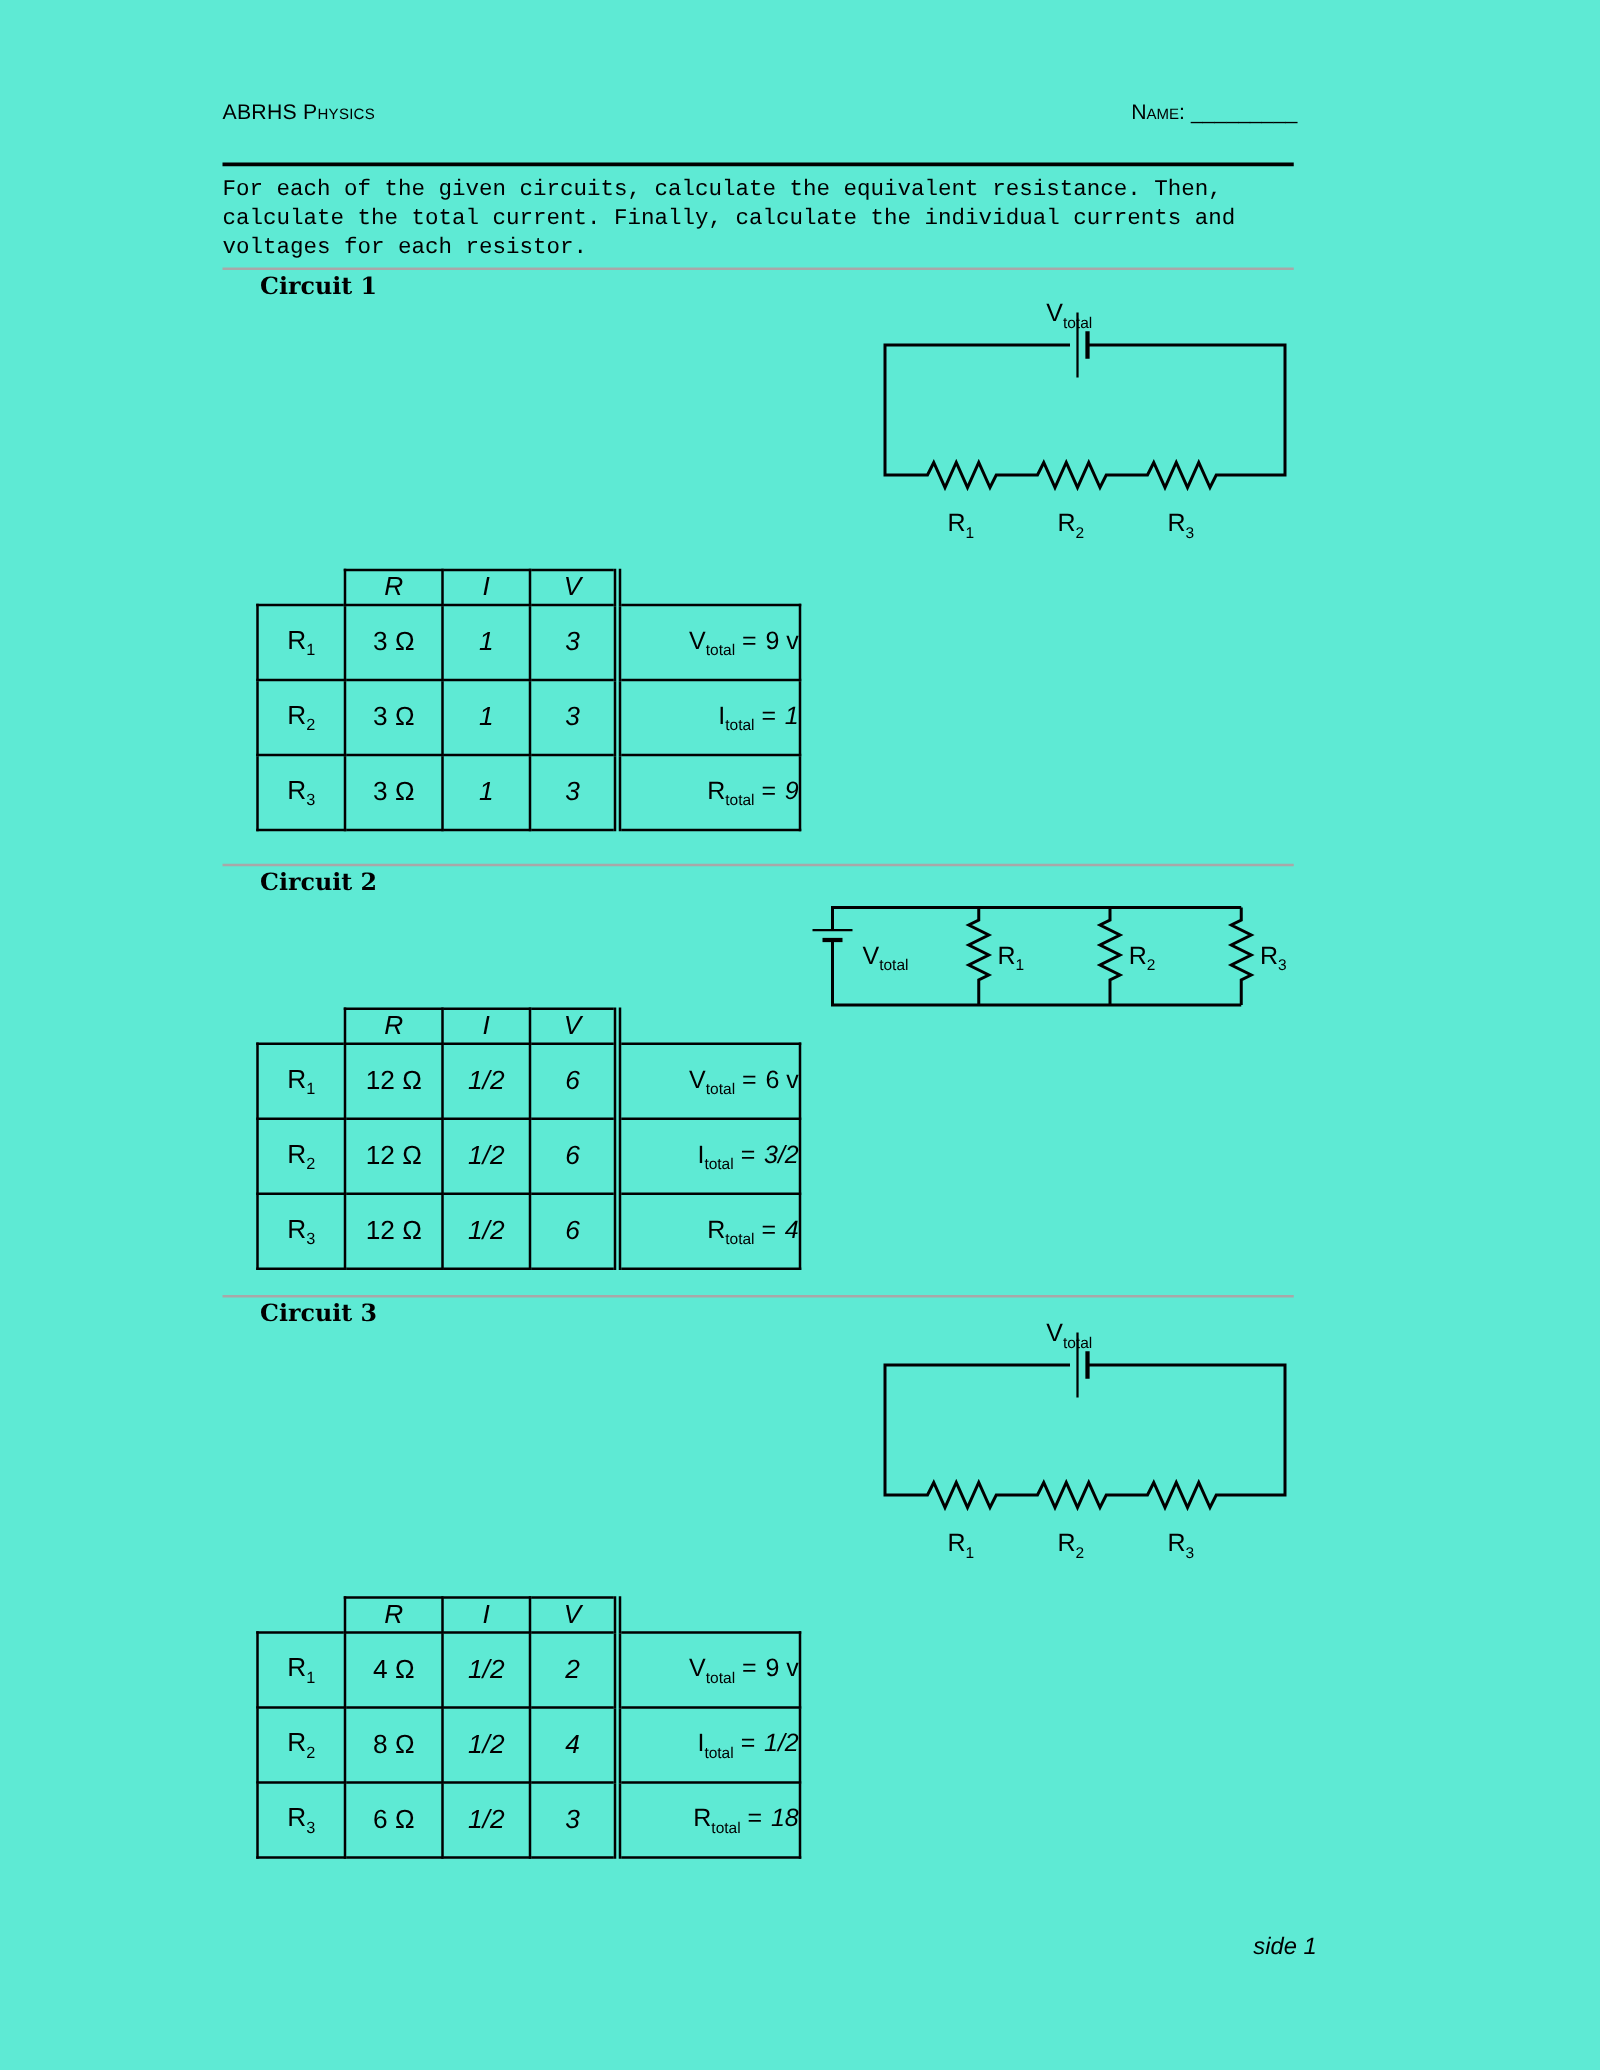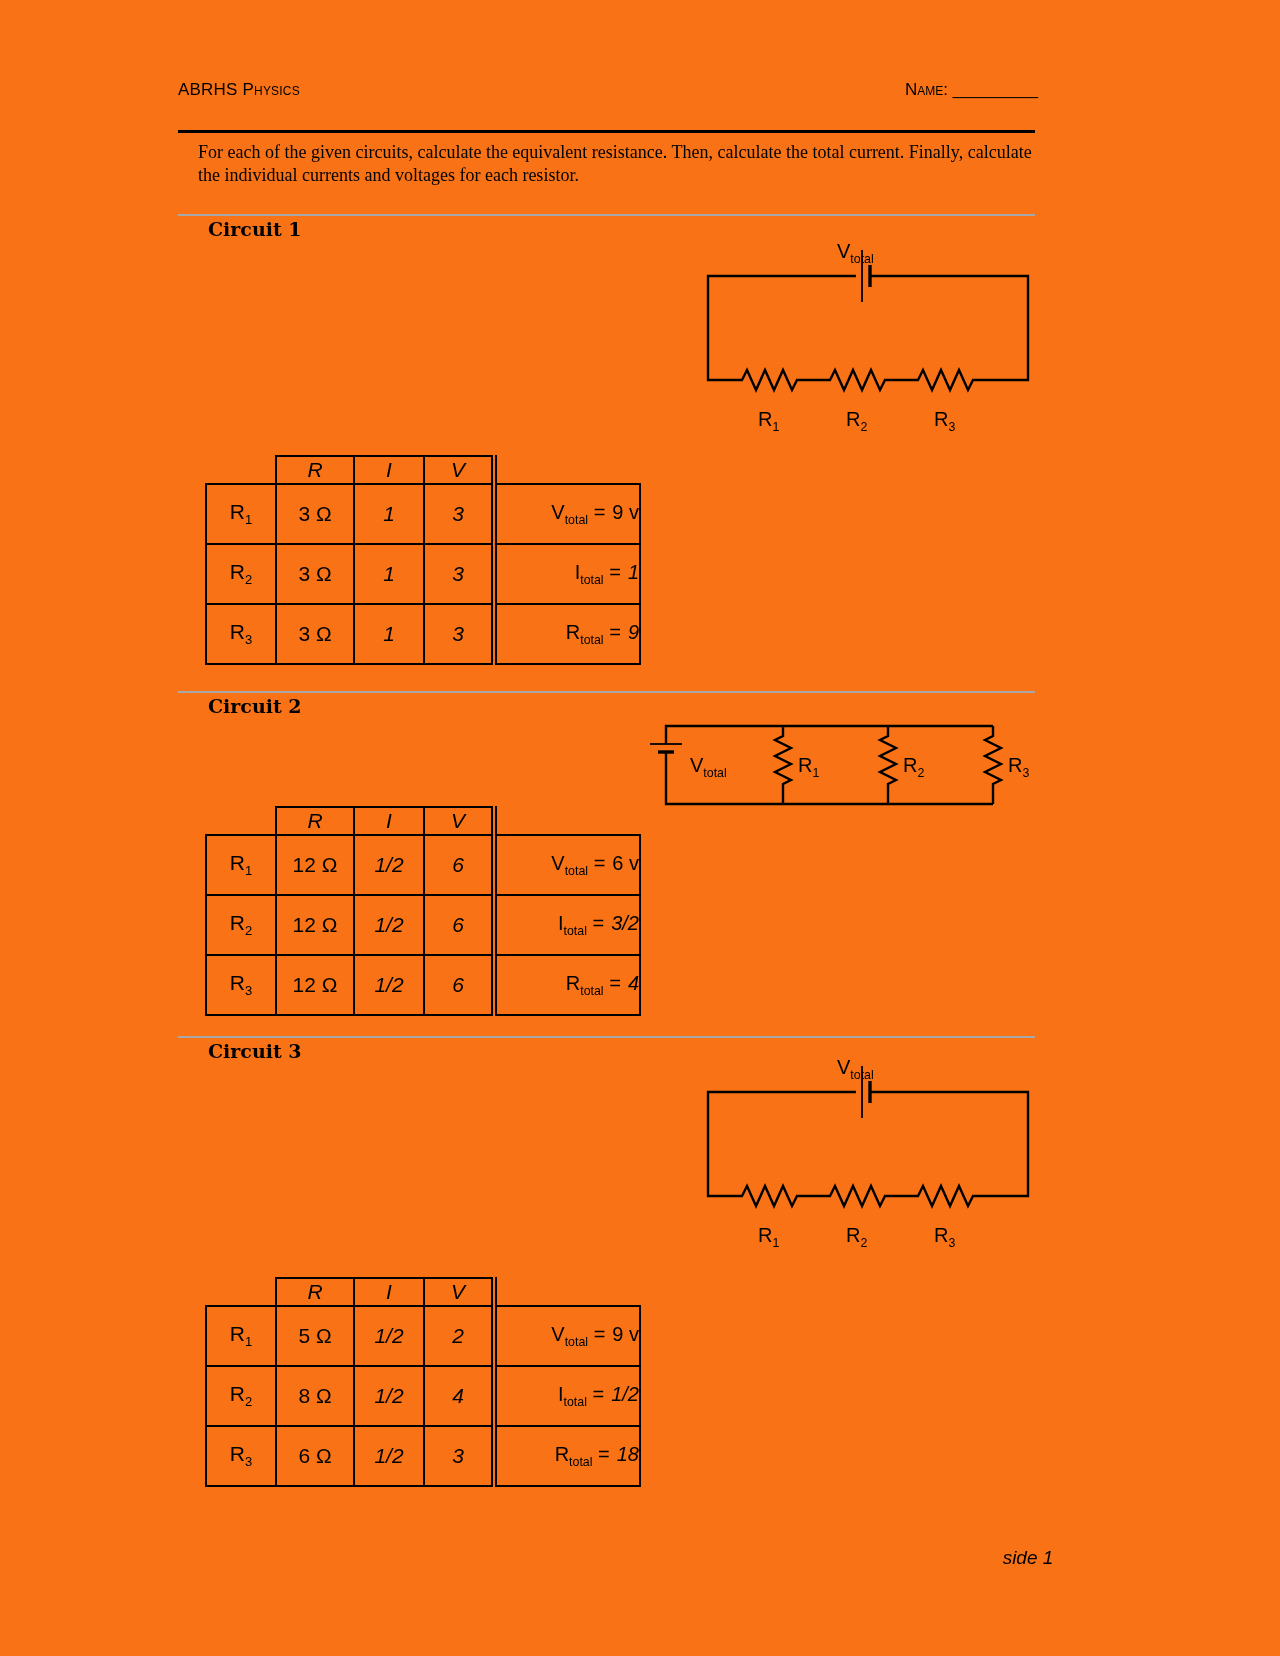--- a/index.html
+++ b/index.html
@@ -1,26 +1,26 @@
 <!DOCTYPE html>
 <html><head>
 <meta charset="utf-8">
 <style>
   html,body { margin:0; padding:0; background:#fff; }
   .page {
-    position:relative; width:1280px; height:1656px; background:#f97316;
+    position:relative; width:1280px; height:1656px; background:#5eead4;
     font-family:"Liberation Sans", sans-serif; color:#000; overflow:hidden;
   }
   
   .course { position:absolute; left:178px; top:80px; font-variant:small-caps; font-size:17px; letter-spacing:0.2px; }
   .namefield { position:absolute; left:905px; top:80px; font-variant:small-caps; font-size:17px; white-space:nowrap; }
   .title { position:absolute; left:178px; top:95px; width:857px; text-align:center; font-weight:bold; font-size:25px; }
   .rule-thick { position:absolute; left:178px; top:130px; width:857px; height:3px; background:#000; }
   .instructions { position:absolute; left:178px; top:141px; width:852px;
-    font-family:Liberation Serif, serif; font-size:18px; line-height:1.28;margin-left:20px; }
+    font-family:Liberation Mono, monospace; font-size:18px; line-height:1.28; }
   
   .rule-thin { position:absolute; left:178px; width:857px; height:2px; background:#a8a8a8; }
   .sechead { position:absolute; left:178px; font-family:"DejaVu Serif", serif; font-weight:bold; font-size:19px;margin-left:30px; }
   
   .tbl { position:absolute; left:205px; }
   .tbl table { border-collapse:collapse; table-layout:fixed; }
   .tbl col.c-lab { width:70px; } .tbl col.c-r { width:78px; }
   .tbl col.c-i { width:70px; } .tbl col.c-v { width:70px; } .tbl col.c-t { width:146px; }
   .tbl td, .tbl th { border:2px solid #000; font-size:21px; text-align:center; vertical-align:middle; padding:0; }
   .tbl tr.hrow td, .tbl tr.hrow th { height:26px; }
@@ -194,21 +194,21 @@
       <tbody>
           <tr class="hrow">
         <td class="blank"></td>
         <th class="hcell">R</th>
         <th class="hcell">I</th>
         <th class="hcell vcol">V</th>
         <td class="blank"></td>
       </tr>
       <tr class="brow">
         <td class="lab"><span>R</span><sub>1</sub></td>
-        <td class="val">5 Ω</td>
+        <td class="val">4 Ω</td>
         <td class="val ans">1/2</td>
         <td class="val ans vcol">2</td>
         <td class="total"><span>V</span><sub>total</sub> <span>=</span><span class="tval">9 v</span></td>
       </tr>
       <tr class="brow">
         <td class="lab"><span>R</span><sub>2</sub></td>
         <td class="val">8 Ω</td>
         <td class="val ans">1/2</td>
         <td class="val ans vcol">4</td>
         <td class="total"><span>I</span><sub>total</sub> <span>=</span><span class="tval ans">1/2</span></td>

